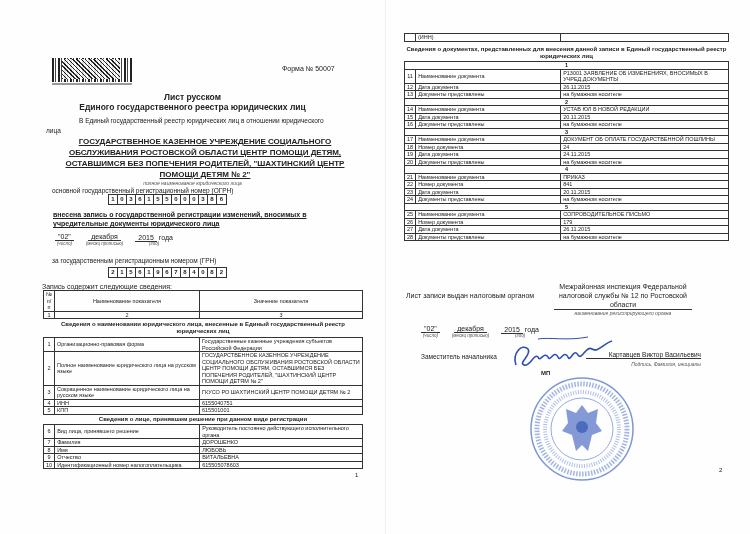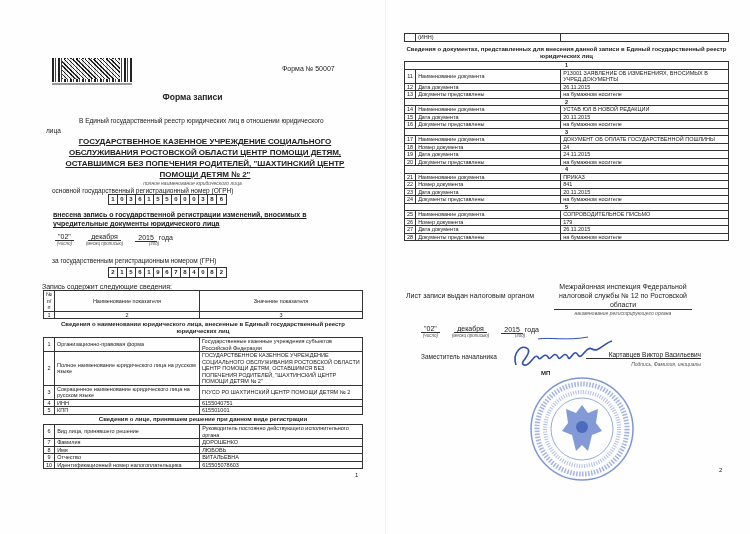--- a/index.html
+++ b/index.html
@@ -78,21 +78,22 @@
   </style>
 </head>
 <body>
 
 <div class="page page-left">
   <div class="abs barcode">
     <div class="barcode-inner"></div>
     <div class="barcode-caption"></div>
   </div>
   <div class="abs form-no">Форма № 50007</div>
-  <div class="abs title t1">Форма записи</div>
+  <div class="abs title t1">Лист русском</div>
+  <div class="abs title t2">Единого государственного реестра юридических лиц</div>
   <div class="abs text p1">В Единый государственный реестр юридических лиц в отношении юридического</div>
   <div class="abs text p1b">лица</div>
   <div class="abs org">ГОСУДАРСТВЕННОЕ КАЗЕННОЕ УЧРЕЖДЕНИЕ СОЦИАЛЬНОГО ОБСЛУЖИВАНИЯ РОСТОВСКОЙ ОБЛАСТИ ЦЕНТР ПОМОЩИ ДЕТЯМ, ОСТАВШИМСЯ БЕЗ ПОПЕЧЕНИЯ РОДИТЕЛЕЙ, "ШАХТИНСКИЙ ЦЕНТР ПОМОЩИ ДЕТЯМ № 2"</div>
   <div class="abs caption c1">полное наименование юридического лица</div>
   <div class="abs text ogrn-label">основной государственный регистрационный номер (ОГРН)</div>
   <div class="abs digits ogrn">
     <span>1</span>
       <span>0</span>
       <span>3</span>
       <span>6</span>

